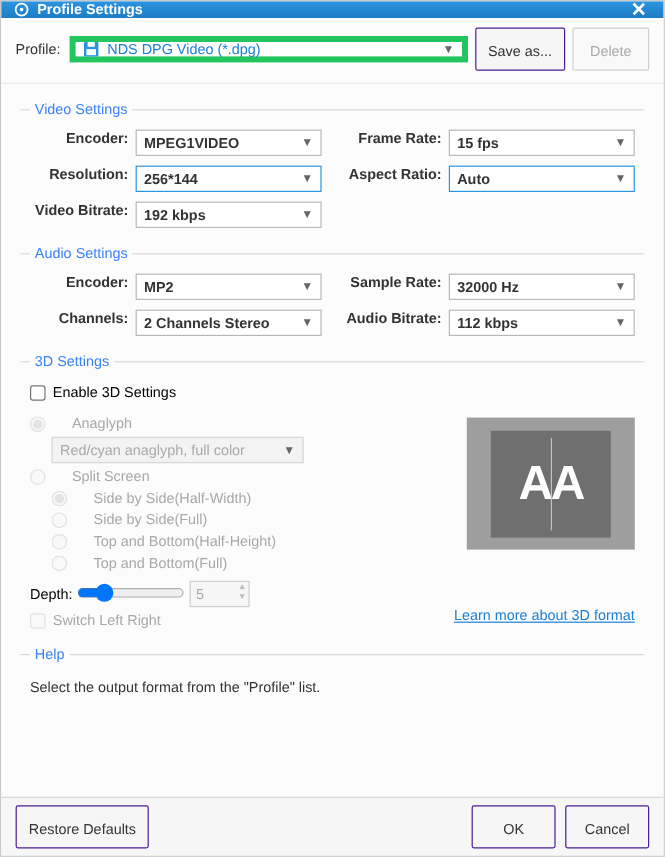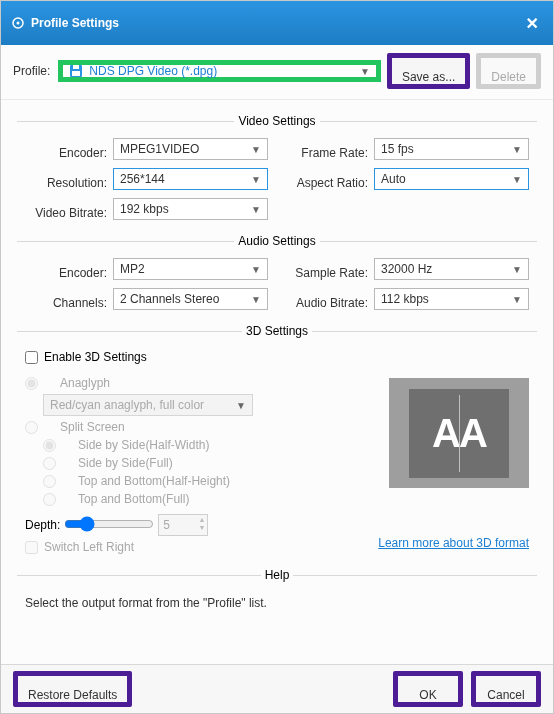--- a/index.html
+++ b/index.html
@@ -1,33 +1,33 @@
 <!DOCTYPE html>
 <html><head>
 <meta charset="utf-8">
 <style>
 * { box-sizing: border-box; margin: 0; padding: 0; font-family: "Segoe UI", Tahoma, Arial, sans-serif; font-size: 12px; }
 body { background: #fff; width: 554px; height: 714px; border: 1px solid #c8c8c8; display: flex; flex-direction: column; }
-.titlebar { background: linear-gradient(#2b94e1, #1d7dc4); color: #fff; height: 44px; display: flex; align-items: center; padding: 0 10px; font-size: 13px; font-weight: 600; }
+.titlebar { background: linear-gradient(#2b94e1, #1d7dc4); color: #fff; height: 14px; display: flex; align-items: center; padding: 0 10px; font-size: 13px; font-weight: 600; }
 .titlebar .title-icon { margin-right: 6px; display: inline-flex; }
 .titlebar .spacer { flex: 1; }
 .titlebar .close { color: #fff; cursor: pointer; font-size: 16px; padding: 0 4px; }
 .content { flex: 1; padding: 0; overflow: hidden; background: #fcfcfc; }
 .profile-row { display: flex; align-items: center; padding: 8px 12px 10px 12px; border-bottom: 1px solid #e9e9e9; gap: 6px; }
 .profile-row .plabel { color: #333; margin-right: 2px; }
 .profile-select { flex: 1; height: 22px; border: 5px solid #22c55e; background: #fff; display: flex; align-items: center; padding: 0 6px; color: #1b7fd4; cursor: pointer; position: relative; }
 .profile-select .picon { margin-right: 6px; display: inline-flex; }
 .profile-select .caret { position: absolute; right: 6px; color: #666; font-size: 10px; }
-.btn { height: 36px; border: 5px solid #4c1d95; background: #f6f6f6; padding: 12px 10px; cursor: pointer; color: #333; border-radius: 2px; min-width: 64px; }
+.btn { height: 36px; border: 1px solid #4c1d95; background: #f6f6f6; padding: 12px 10px; cursor: pointer; color: #333; border-radius: 2px; min-width: 64px; }
 .btn.disabled { color: #aaa; border-color: #cfcfcf; background: #f9f9f9; cursor: default; }
 .section { padding: 8px 16px 4px 16px; }
 fieldset { border: none; border-top: 1px solid #d8d8d8; padding: 10px 8px 8px 8px; margin-top: 6px; }
-legend { color: #000000; padding: 0 4px; text-align: center; }
+legend { color: #3b82f6; padding: 0 4px; }
 .grid2 { display: grid; grid-template-columns: 1fr 1fr; column-gap: 18px; row-gap: 8px; }
-.field { display: flex; align-items: flex-end; gap: 6px; }
+.field { display: flex; align-items: flex-start; gap: 6px; font-weight: bold; }
 .flabel { width: 82px; text-align: right; color: #333; }
 .combo { flex: 1; height: 22px; border: 1px solid #b8b8b8; background: #fff; display: flex; align-items: center; padding: 0 6px; cursor: pointer; position: relative; color: #333; min-width: 0; }
 .combo.active { border: 1px solid #2b94e1; }
 .combo .caret { position: absolute; right: 6px; color: #666; font-size: 10px; }
 .checkbox-row { display: flex; align-items: center; gap: 6px; margin: 2px 0 8px 0; }
 input[type=checkbox] { width: 13px; height: 13px; }
 .radio-row { display: flex; align-items: center; gap: 22px; margin: 4px 0 2px 0; color: #a8a8a8; }
 .radio-row.sub { margin-left: 18px; }
 input[type=radio] { width: 13px; height: 13px; }
 .threeD-wrap { display: flex; gap: 12px; }

